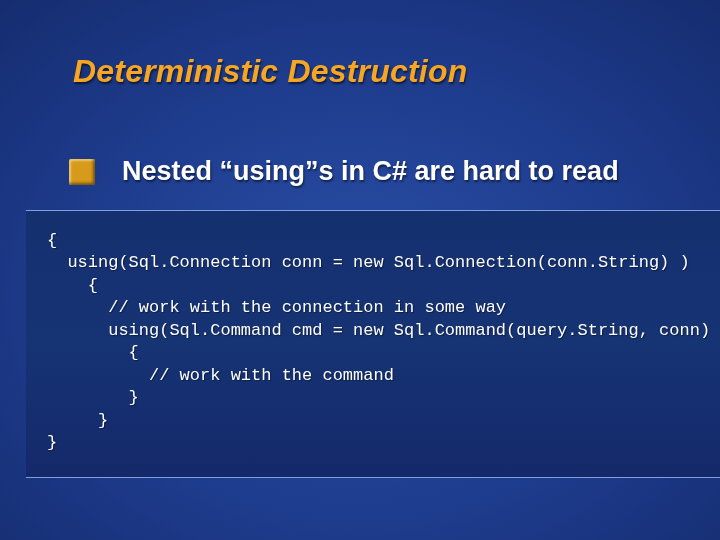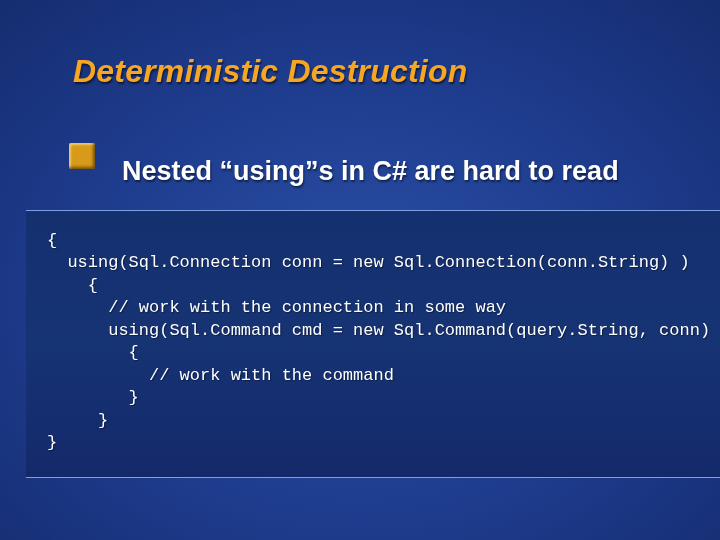--- a/index.html
+++ b/index.html
@@ -20,21 +20,21 @@
     font-weight: 700;
     font-style: italic;
     color: #f6a623;
     letter-spacing: 0.2px;
     text-shadow: 1px 2px 2px rgba(0,0,0,0.55);
   }
   .bullet-row {
     position: absolute;
     left: 30px; top: 104px;
     display: flex;
-    align-items: flex-start;
+    align-items: center;
     gap: 14px;
   }
   .bullet-icon {
     width: 14px; height: 14px;
     background: #d79a1a;
     box-shadow: inset -2px -2px 3px rgba(0,0,0,0.45),
                 inset 2px 2px 2px rgba(255,230,160,0.6);
     border-radius: 2px;
     flex: 0 0 auto;
   }

